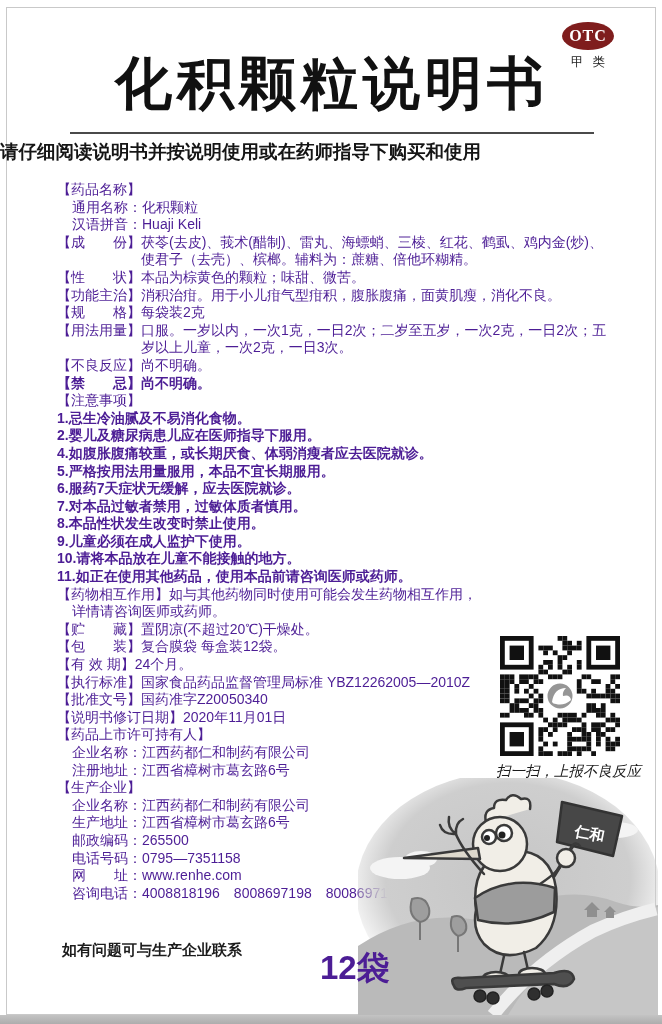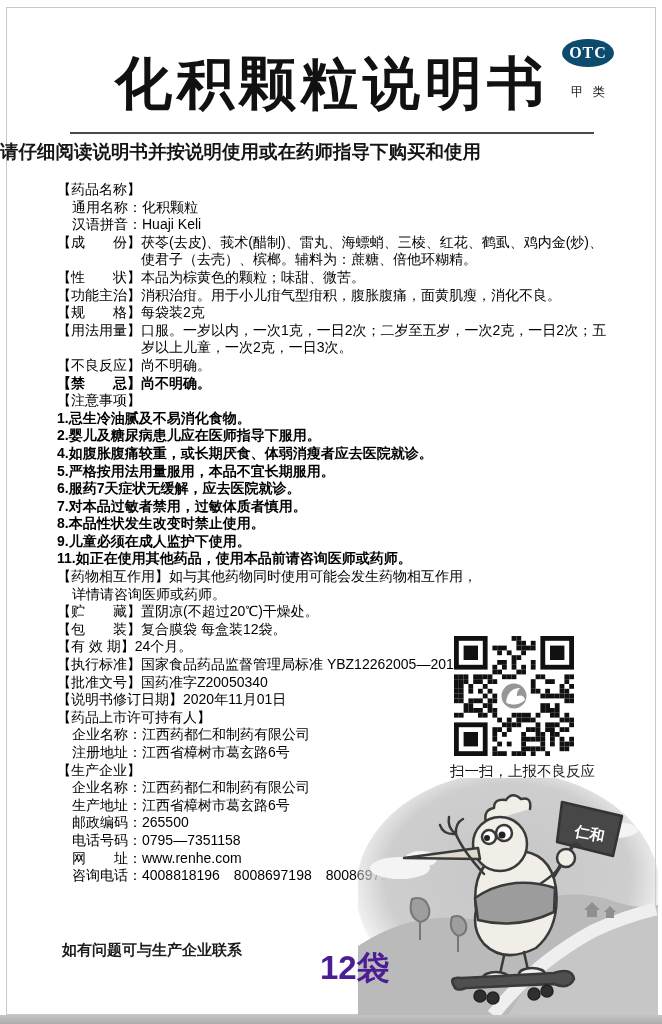--- a/index.html
+++ b/index.html
@@ -6,39 +6,39 @@
   .page{
     position:relative;width:662px;height:1024px;background:#ffffff;
     font-family:"Liberation Sans",sans-serif;color:#1c1c1c;overflow:hidden;
     margin:0 auto;
   }
   .page-border{position:absolute;top:7px;left:6px;right:6px;bottom:9px;border:1px solid #c9c9c9;pointer-events:none;}
   .bottom-bar{position:absolute;left:0;right:0;bottom:0;height:9px;background:linear-gradient(#c3c3c3,#adadad);}
   
   .otc{position:absolute;top:22px;right:28px;width:92px;text-align:center;}
   .otc-ellipse{
-    width:52px;height:28px;margin:17px auto;background:#0c4a6e;border-radius:50%;
+    width:52px;height:28px;margin:0 auto;background:#7f1d1d;border-radius:50%;
     color:#fff;font-family:"Liberation Serif",serif;font-weight:bold;font-size:16px;
     line-height:28px;letter-spacing:1px;
   }
   .otc-class{margin-top:4px;font-size:12.5px;letter-spacing:9px;padding-left:9px;color:#222;}
   .title{
     position:absolute;top:46px;left:12px;width:640px;margin:0;text-align:center;
     font-size:57px;font-weight:900;letter-spacing:5px;color:#111;
   }
   .rule{position:absolute;top:132px;left:70px;width:524px;height:2px;background:#4a4a4a;}
   .notice{position:absolute;top:139px;left:0;width:662px;font-size:18.5px;font-weight:bold;color:#151515;}
   
-  .body{position:absolute;top:181px;left:57px;width:556px;font-size:14px;line-height:17.6px;color:#000000;}
+  .body{position:absolute;top:181px;left:57px;width:556px;font-size:14px;line-height:17.6px;color:#4c1d95;}
   .line{white-space:normal;}
   .line.hang{padding-left:84px;text-indent:-84px;}
   .line.ind{padding-left:15px;}
   .line.b{font-weight:bold;}
   
-  .qr-block{position:absolute;top:636px;left:450px;width:128px;text-align:center;z-index:3;}
+  .qr-block{position:absolute;top:636px;left:496px;width:128px;text-align:center;z-index:3;font-style:italic;}
   .qr-block svg{display:block;margin:0 auto;background:#fff;}
   .qr-caption{margin-top:6px;font-size:14.5px;white-space:nowrap;color:#1c1c1c;}
   
   .contact-note{position:absolute;top:941px;left:62px;font-size:15px;font-weight:bold;z-index:3;}
   .pack-count{position:absolute;top:946px;left:320px;font-size:33px;font-weight:600;color:#4c1d95;z-index:3;}
   .mascot{position:absolute;top:778px;left:358px;width:300px;height:237px;z-index:1;}
 </style>
 </head>
 <body>
 
@@ -67,20 +67,21 @@
       <div class="line b"><span>【禁　　忌】</span><span>尚不明确。</span></div>
       <div class="line"><span>【注意事项】</span></div>
       <div class="line b"><span>1.忌生冷油腻及不易消化食物。</span></div>
       <div class="line b"><span>2.婴儿及糖尿病患儿应在医师指导下服用。</span></div>
       <div class="line b"><span>4.如腹胀腹痛较重，或长期厌食、体弱消瘦者应去医院就诊。</span></div>
       <div class="line b"><span>5.严格按用法用量服用，本品不宜长期服用。</span></div>
       <div class="line b"><span>6.服药7天症状无缓解，应去医院就诊。</span></div>
       <div class="line b"><span>7.对本品过敏者禁用，过敏体质者慎用。</span></div>
       <div class="line b"><span>8.本品性状发生改变时禁止使用。</span></div>
       <div class="line b"><span>9.儿童必须在成人监护下使用。</span></div>
+      <div class="line b"><span>10.请将本品放在儿童不能接触的地方。</span></div>
       <div class="line b"><span>11.如正在使用其他药品，使用本品前请咨询医师或药师。</span></div>
       <div class="line"><span>【药物相互作用】</span><span>如与其他药物同时使用可能会发生药物相互作用，</span></div>
       <div class="line ind"><span>详情请咨询医师或药师。</span></div>
       <div class="line"><span>【贮　　藏】</span><span>置阴凉(不超过20℃)干燥处。</span></div>
       <div class="line"><span>【包　　装】</span><span>复合膜袋 每盒装12袋。</span></div>
       <div class="line"><span>【有 效 期】</span><span>24个月。</span></div>
       <div class="line"><span>【执行标准】</span><span>国家食品药品监督管理局标准 YBZ12262005—2010Z</span></div>
       <div class="line"><span>【批准文号】</span><span>国药准字Z20050340</span></div>
       <div class="line"><span>【说明书修订日期】</span><span>2020年11月01日</span></div>
       <div class="line"><span>【药品上市许可持有人】</span></div>

